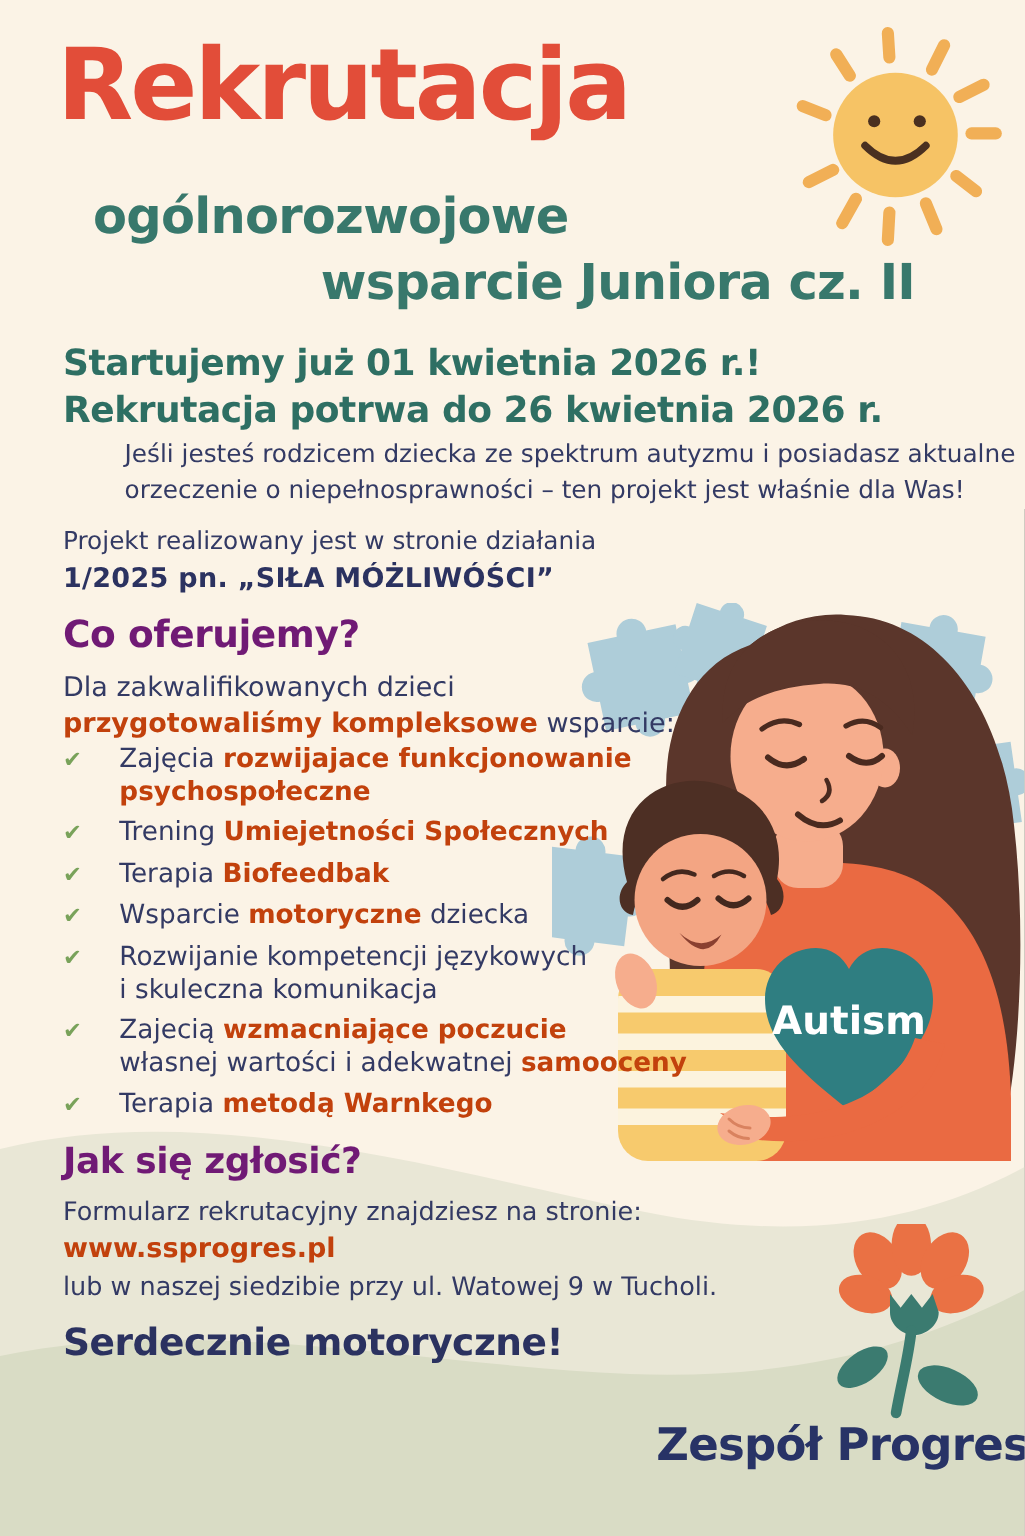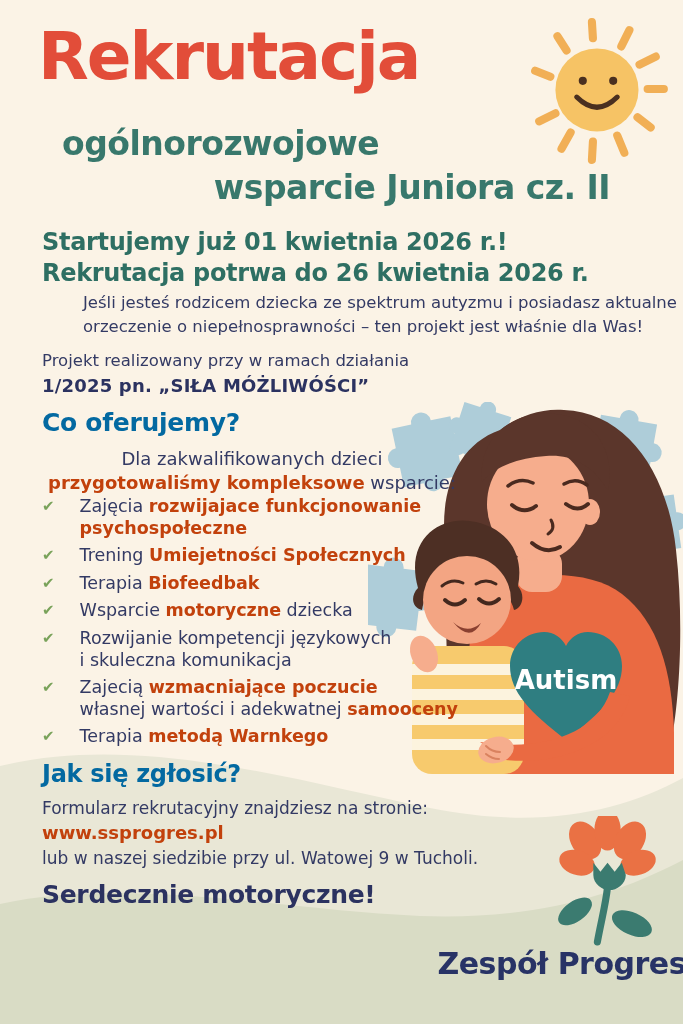--- a/index.html
+++ b/index.html
@@ -26,26 +26,26 @@
   .sub2{text-align:right;}
 
   .dates{position:absolute;left:42px;top:227px;z-index:3;
     color:#2e6f63;font-weight:700;font-size:24px;line-height:1.3;letter-spacing:-0.3px;}
 
   .para{position:absolute;left:42px;z-index:3;font-size:16.5px;line-height:1.45;color:#333a64;}
   .intro-para{top:291px;width:620px;margin-left:41px;}
   .program-para{top:349px;width:620px;}
   .bold-line{font-weight:700;font-size:18px;letter-spacing:0.2px;color:#2b3260;}
 
-  .h-teal{position:absolute;left:42px;margin:0;z-index:3;color:#0369a1;
+  .h-teal{position:absolute;left:42px;margin:0;z-index:3;color:#701a75;
     font-weight:700;letter-spacing:-0.3px;}
   .offer-h{top:408px;font-size:25px;}
   .apply-h{top:760px;font-size:24px;}
 
-  .offer-intro{top:447px;width:420px;font-size:18px;line-height:1.35;text-align:center;}
+  .offer-intro{top:447px;width:420px;font-size:18px;line-height:1.35;}
   .bold, .site{font-weight:700;color:#c2410c;}
 
   .bullets{position:absolute;left:42px;top:495px;width:430px;z-index:3;}
   .bullet{display:flex;gap:9px;margin-bottom:5px;font-size:17.5px;line-height:1.26;}
   .check{color:#79a25a;font-size:15px;line-height:1.5;flex:0 0 auto;}
   .btext{white-space:pre-line;margin-left:16px;}
 
   .apply-lines{top:796px;width:560px;font-size:17px;line-height:1.42;}
   .site{font-size:18px;}
 
@@ -94,21 +94,21 @@
     <div>Startujemy już 01 kwietnia 2026 r.!</div>
     <div>Rekrutacja potrwa do 26 kwietnia 2026 r.</div>
   </div>
 
   <div class="para intro-para">
     <div>Jeśli jesteś rodzicem dziecka ze spektrum autyzmu i posiadasz aktualne</div>
     <div>orzeczenie o niepełnosprawności – ten projekt jest właśnie dla Was!</div>
   </div>
 
   <div class="para program-para">
-    <div>Projekt realizowany przy w ramach działania</div>
+    <div>Projekt realizowany jest w stronie działania</div>
     <div class="bold-line">1/2025 pn. „SIŁA MÓŻLIWÓŚCI”</div>
   </div>
 
   <h2 class="h-teal offer-h">Co oferujemy?</h2>
   <div class="para offer-intro">
     <div>Dla zakwalifikowanych dzieci</div>
     <div><span class="bold">przygotowaliśmy kompleksowe</span><span> wsparcie:</span></div>
   </div>
   <div class="bullets">
       <div class="bullet">

